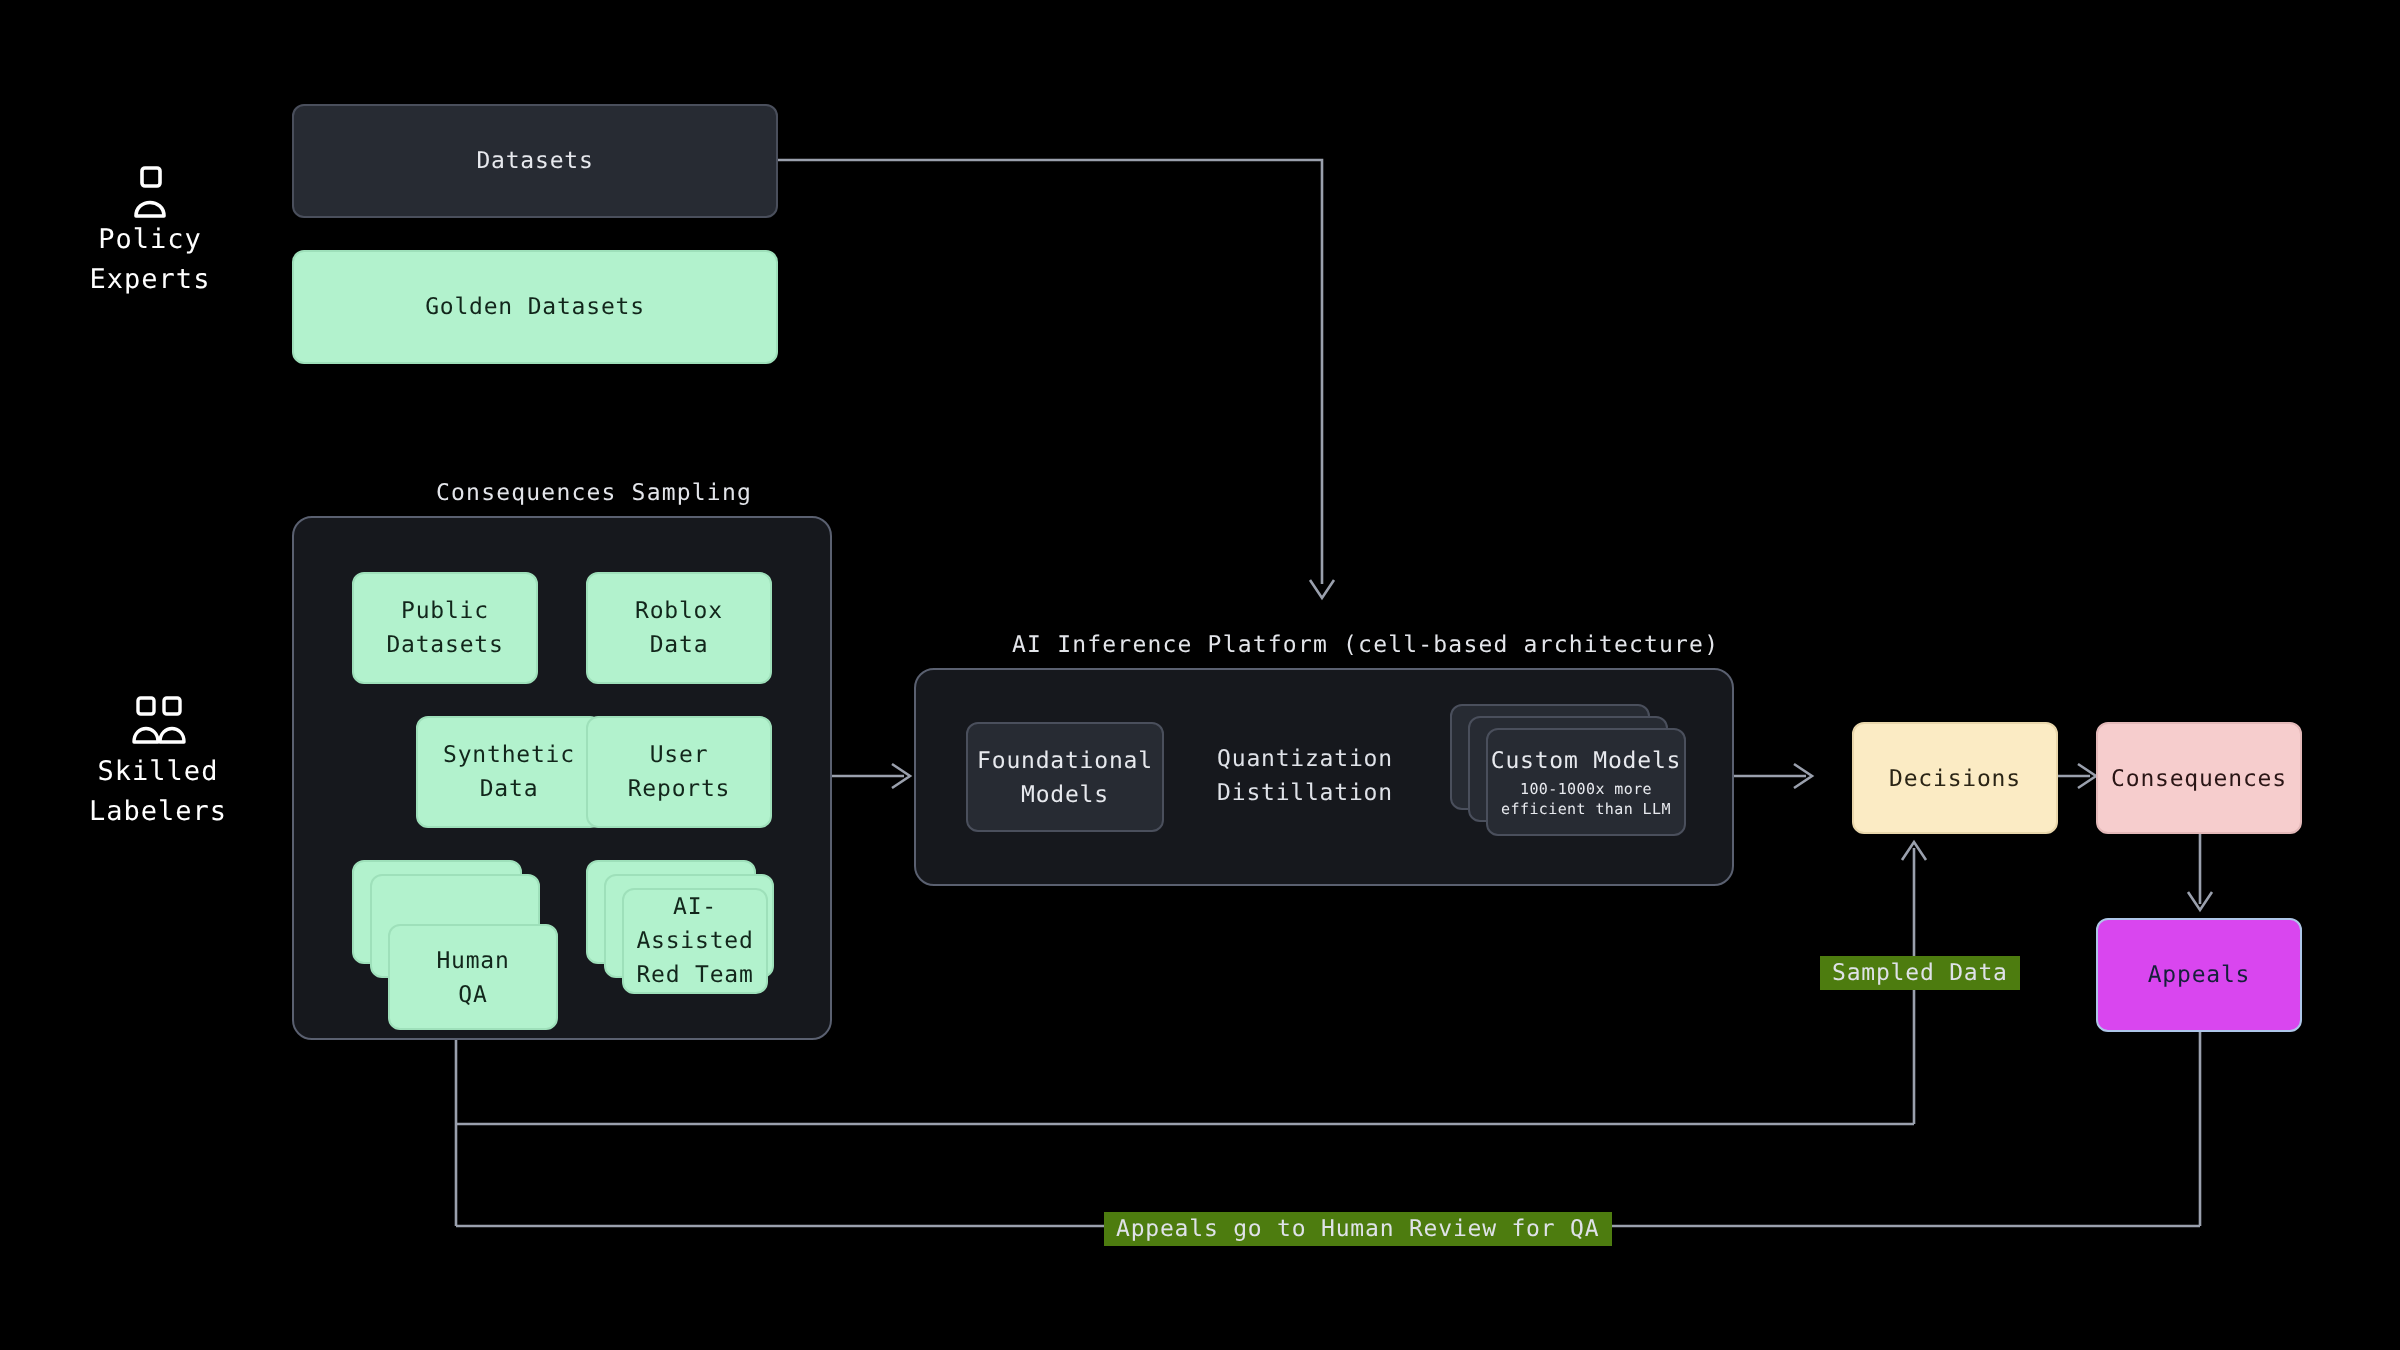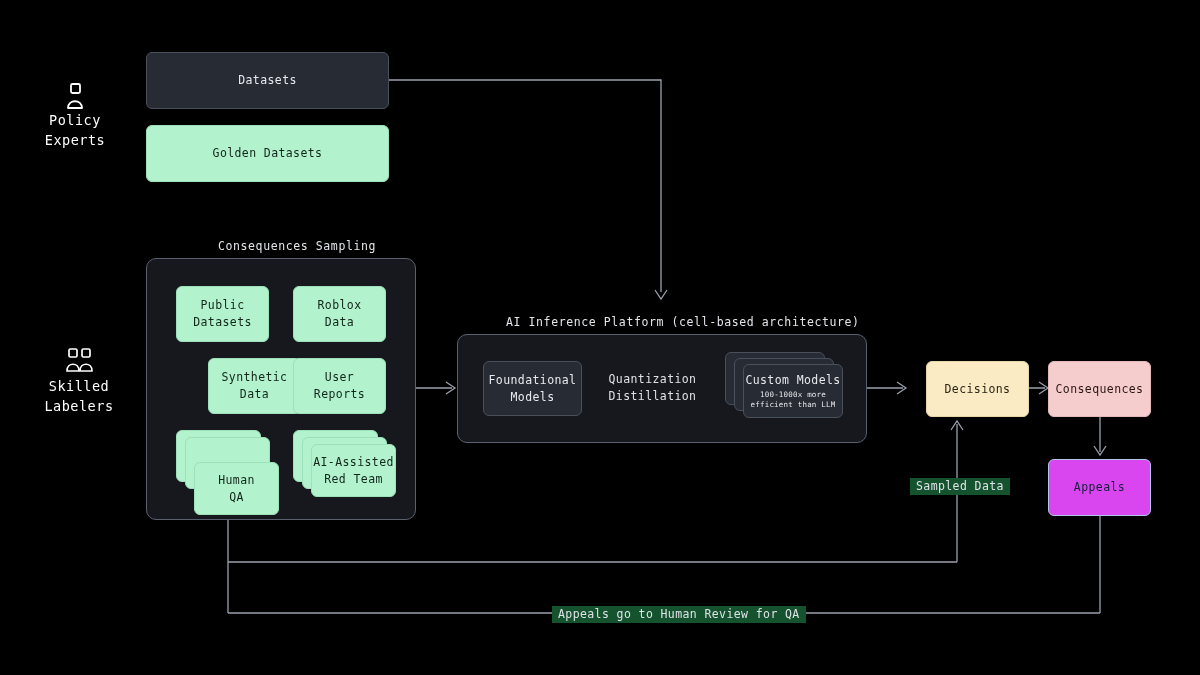--- a/index.html
+++ b/index.html
@@ -100,21 +100,21 @@
   .edge-label {
     position: absolute;
     color: #dfe2e8;
     font-size: 11.5px;
     line-height: 17px;
     letter-spacing: 0.4px;
     text-align: center;
     white-space: pre-line;
   }
   .edge-label.onblack {
-    background: #14532d;
+    background: #4d7c0f;
     padding: 0 6px;
   }
 
   svg.wires { position: absolute; left: 0; top: 0; width: 1200px; height: 675px; overflow: visible; }
   .wire { stroke: #9aa0ad; stroke-width: 1.3px; fill: none; }
   .wire-head { fill: none; stroke: #9aa0ad; stroke-width: 1.3px; }
 </style>
 </head>
 <body>
 
@@ -206,21 +206,21 @@
     <div class="sheet" style="left:9px; top:7px; width:85px; height:52px;"></div>
     <div class="node green" style="left:18px; top:14px; width:85px; height:53px;margin-top:18px;">
       <span>Human
 QA</span>
     </div>
   </div>
 
   <div class="stack" style="left:293px; top:430px; width:103px; height:67px;">
     <div class="sheet" style="left:0; top:0; width:85px; height:52px;"></div>
     <div class="sheet" style="left:9px; top:7px; width:85px; height:52px;"></div>
-    <div class="node green" style="left:18px; top:14px; width:85px; height:53px;">
+    <div class="node green" style="left:18px; top:14px; width:73px; height:53px;">
       <span>AI-Assisted
 Red Team</span>
     </div>
   </div>
 
   <div class="group-title" style="left:506px; top:315px;">AI Inference Platform (cell-based architecture)</div>
   <div class="group inner" style="left:457px; top:334px; width:410px; height:109px;"></div>
 
   <div class="node dark" style="left:483px; top:361px; width:99px; height:55px;">
     <span>Foundational

